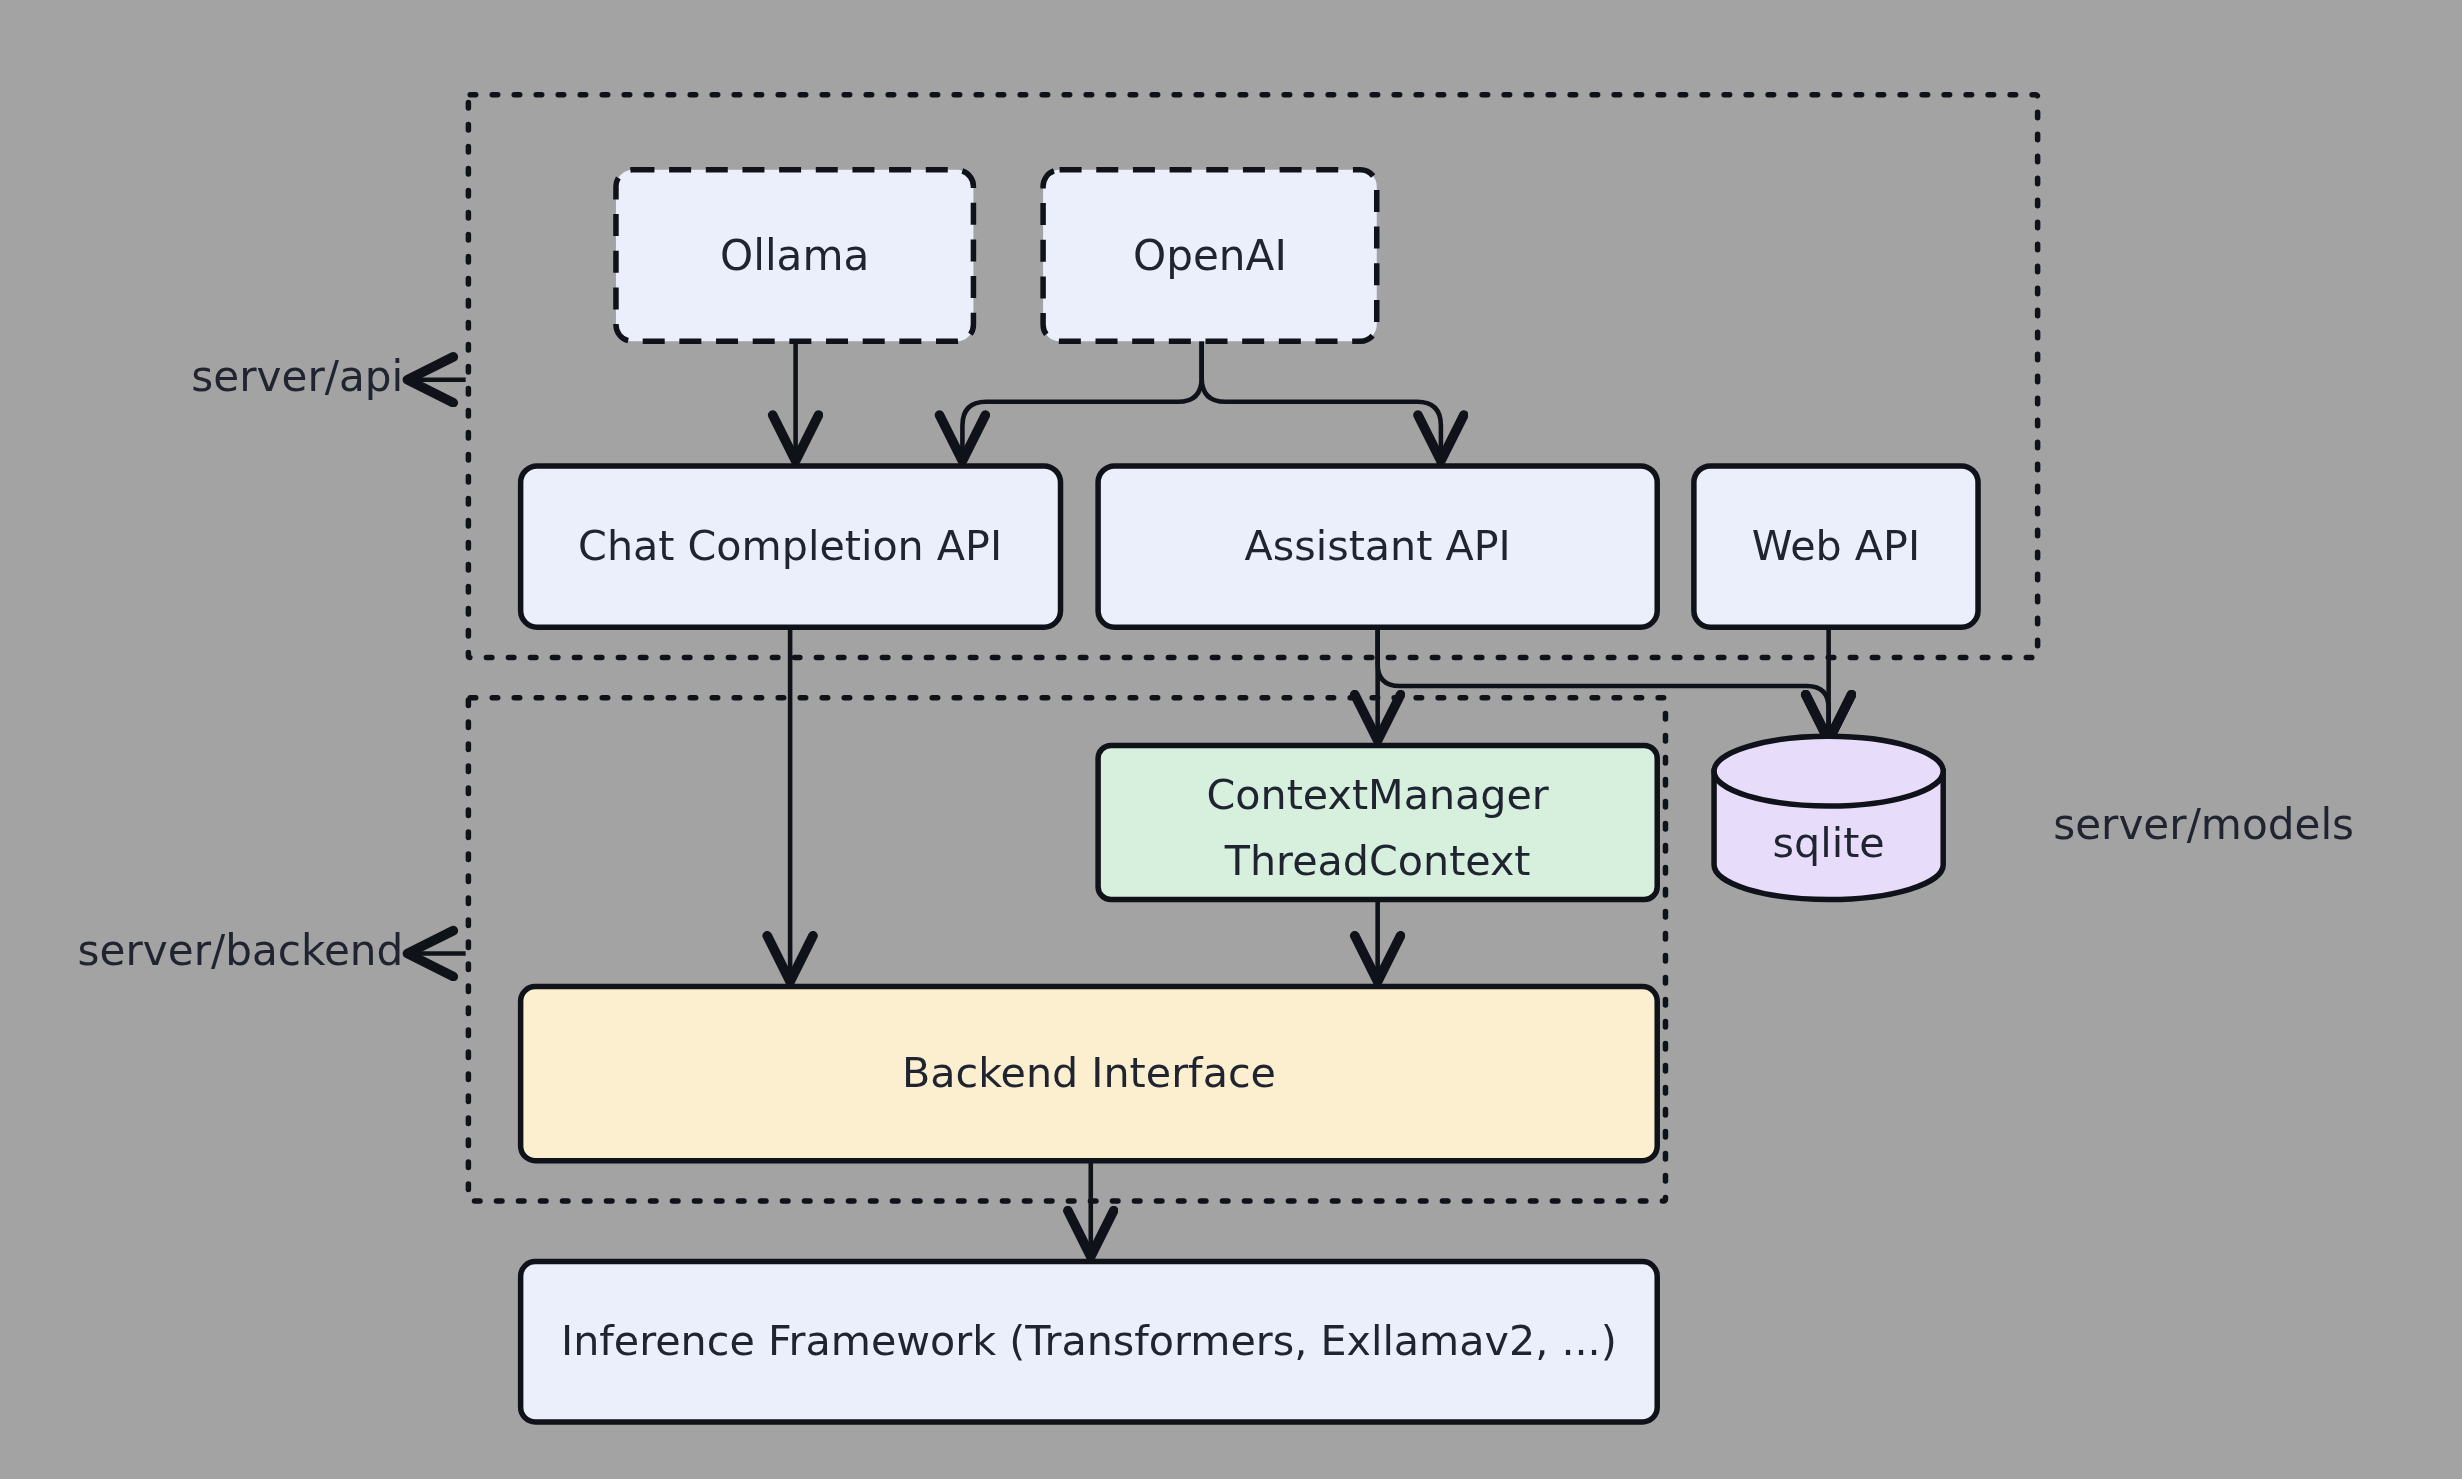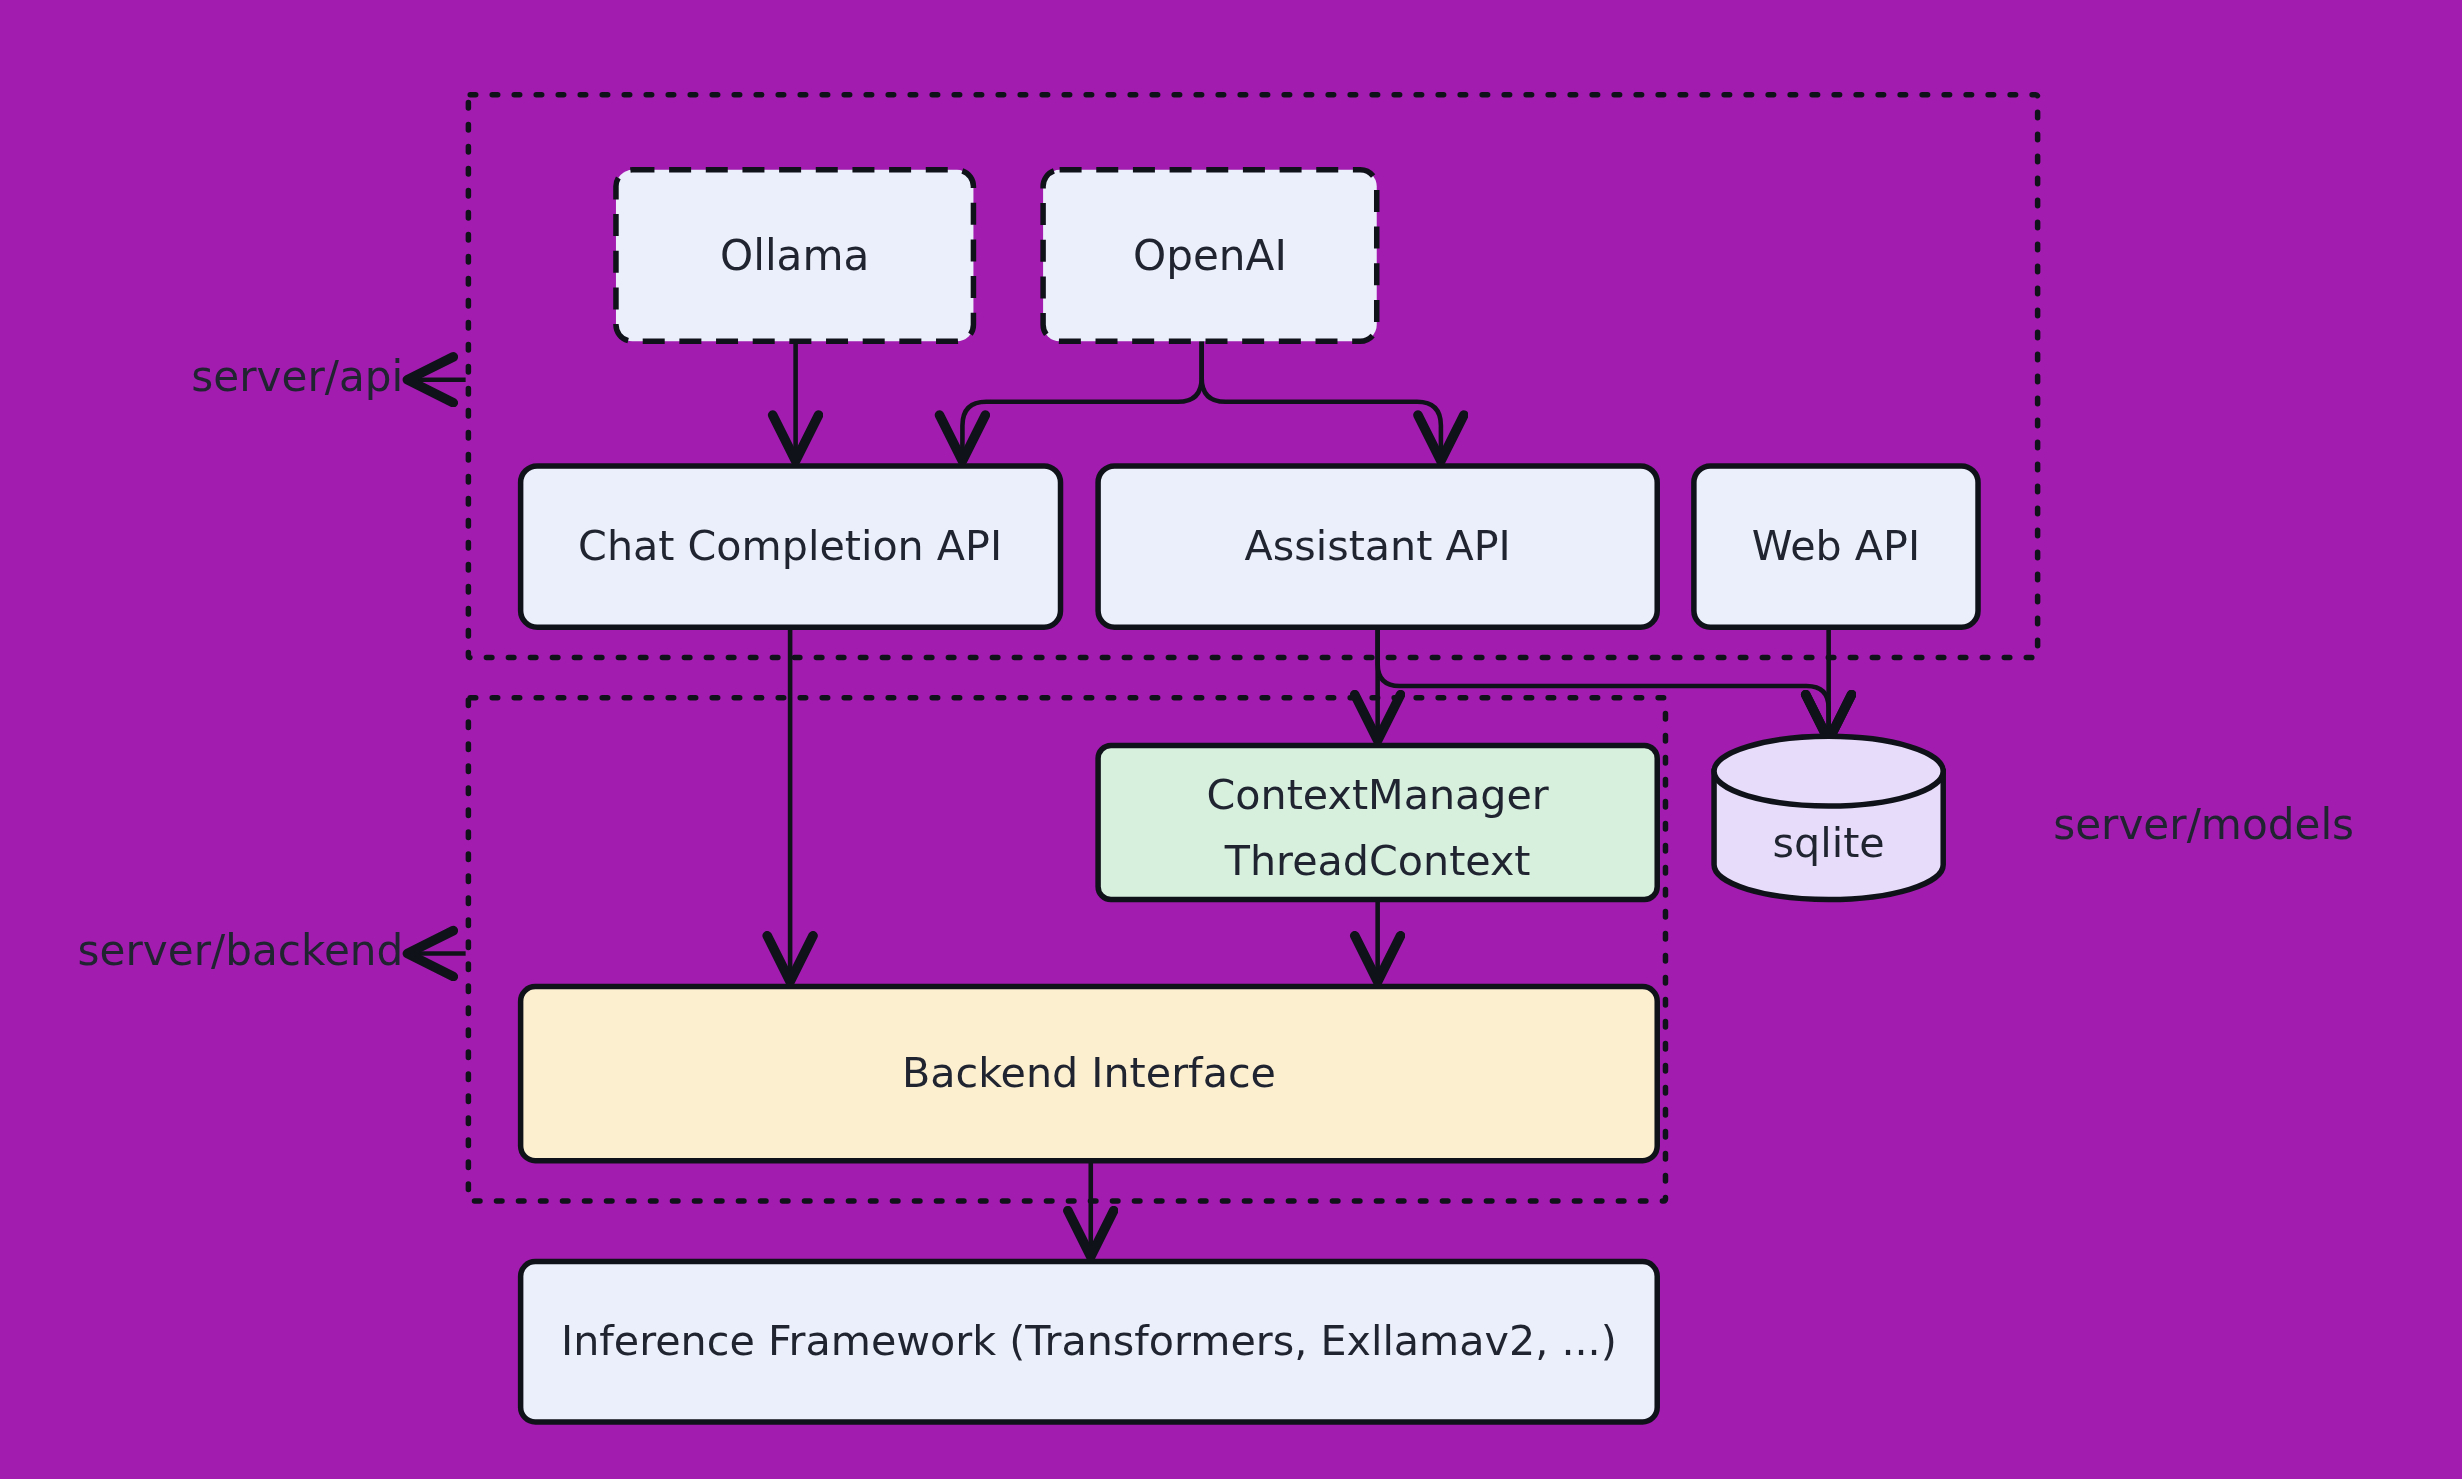--- a/index.html
+++ b/index.html
@@ -7,21 +7,21 @@
     padding: 0;
     background: #ffffff;
   }
   body {
     font-family: "DejaVu Sans", "Liberation Sans", sans-serif;
   }
   #stage {
     position: relative;
     width: 2462px;
     height: 1480px;
-    background: #a21caf;
+    background: #a3a3a3;
     overflow: hidden;
   }
   #diagram-svg {
     position: absolute;
     left: 0;
     top: 0;
     width: 2462px;
     height: 1480px;
   }
   .node-label {

